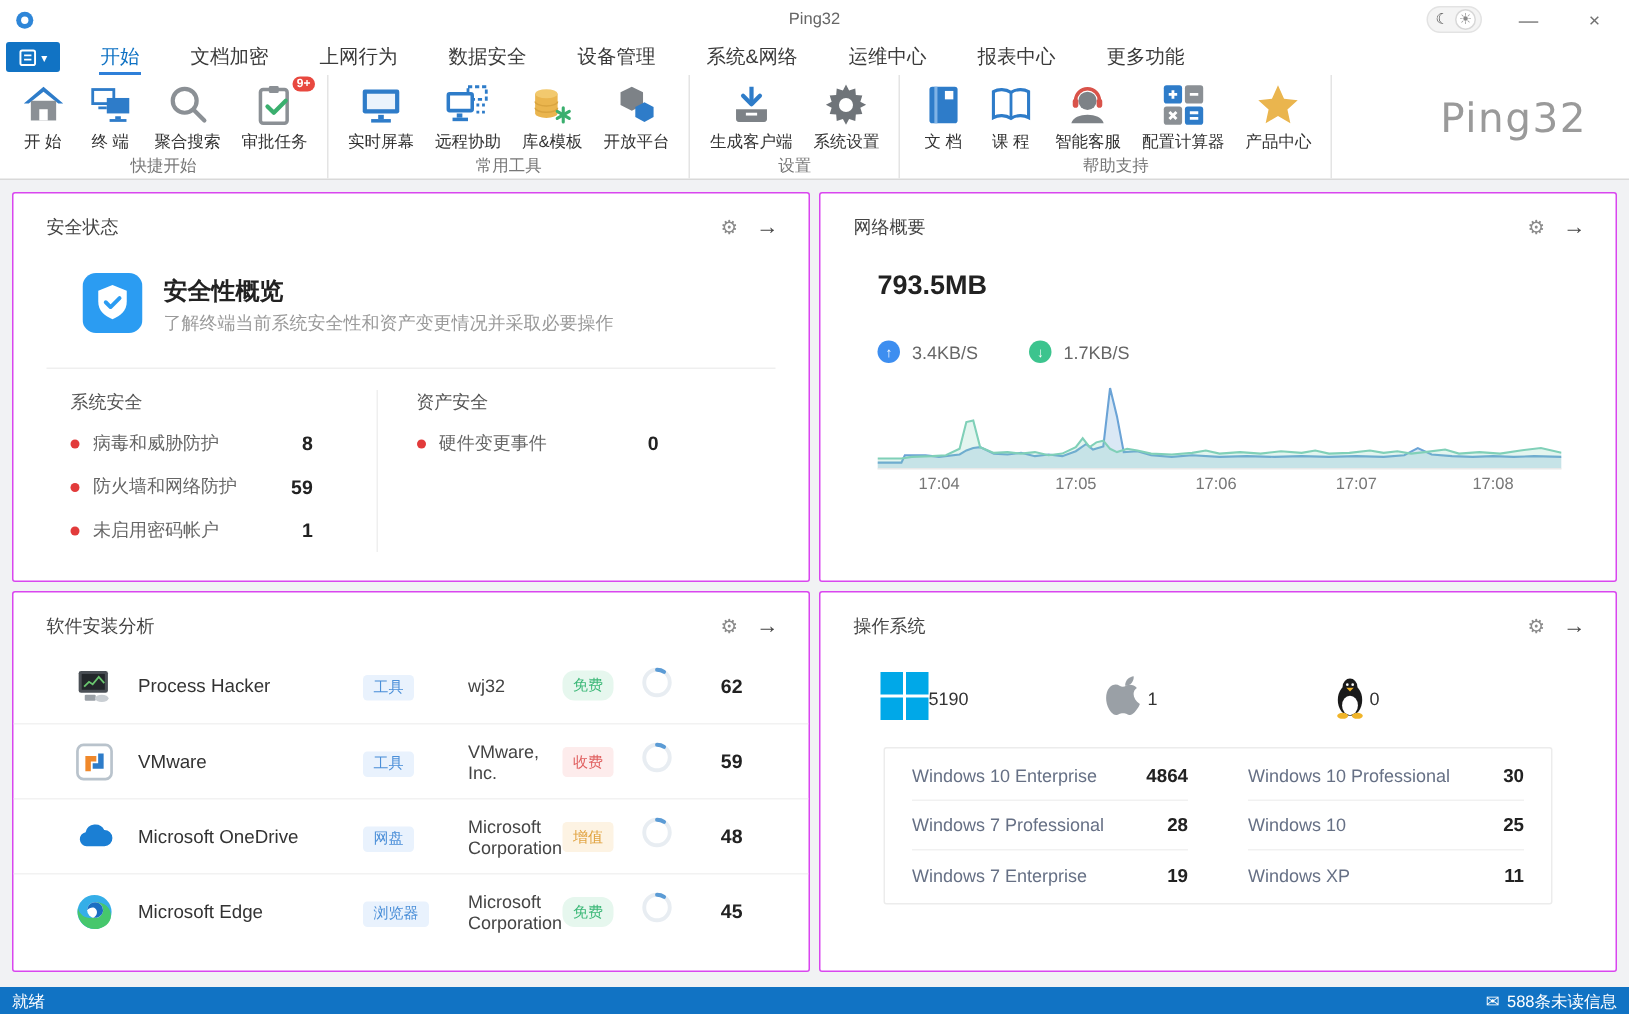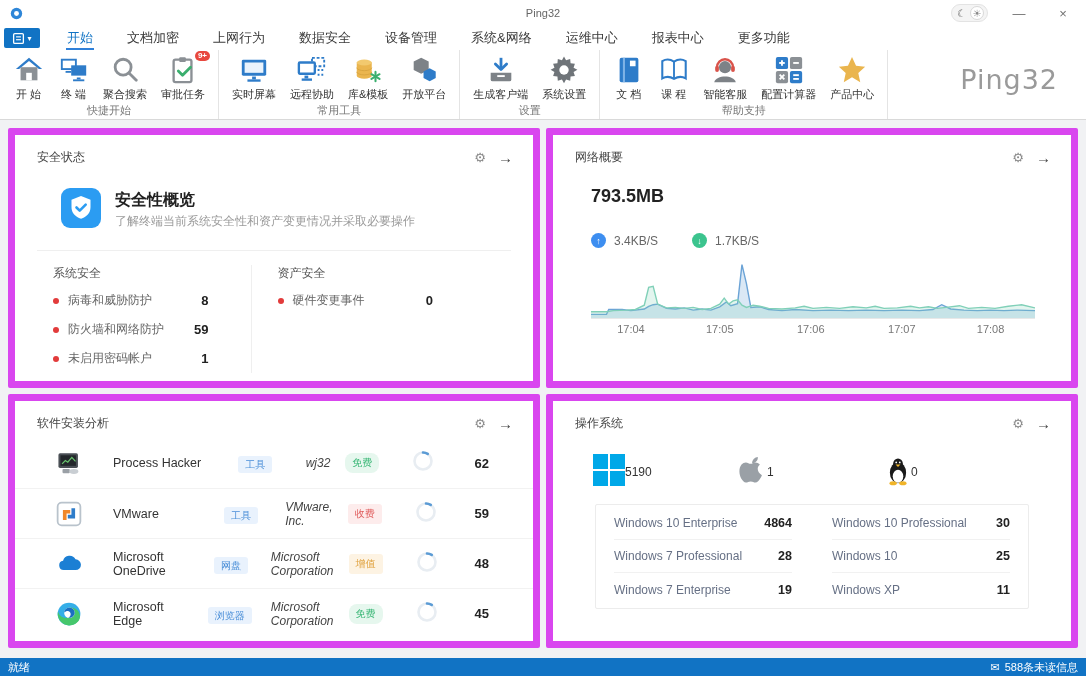--- a/index.html
+++ b/index.html
@@ -33,21 +33,21 @@
   .rb-item { display:flex; flex-direction:column; align-items:center; padding:2px 7px 0; cursor:pointer; position:relative; }
   .rb-item .ic { width:31px; height:31px; display:flex; align-items:center; justify-content:center; }
   .rb-item .ic svg { width:30px; height:30px; }
   .rb-item .lb { font-size:11px; color:#333; margin-top:2px; white-space:nowrap; }
   .rb-badge { position:absolute; top:-1px; right:2px; background:#e8483f; color:#fff; font-size:8px; border-radius:7px; padding:1px 3px; line-height:1; font-weight:bold; }
   .rb-grouplabel { text-align:center; font-size:11px; color:#777; padding:1px 0 3px; }
   .ribbon-logo { position:absolute; right:28px; top:14px; font-size:27px; color:#9a9a9a; letter-spacing:1px; font-family:"DejaVu Sans",sans-serif; }
 
   
   .main { position:absolute; top:120px; bottom:18px; left:0; right:0; background:#f1f2f4; padding:8px 8px 10px; display:grid; grid-template-columns:1fr 1fr; grid-template-rows:260px 1fr; gap:6px; }
-  .card { background:#fff; border:7px solid #d946ef; border-radius:2px; position:relative; overflow:hidden; }
+  .card { background:#fff; border:1px solid #d946ef; border-radius:2px; position:relative; overflow:hidden; }
   .card-head { display:flex; align-items:center; padding:14px 20px 0 22px; }
   .card-title { font-size:12px; color:#444; }
   .card-tools { margin-left:auto; display:flex; align-items:center; gap:12px; }
   .gear { font-size:13px; color:#8a8a8a; cursor:pointer; }
   .goto { font-size:15px; color:#444; cursor:pointer; }
 
   
   .sec-hero { display:flex; align-items:flex-start; padding:22px 22px 0 46px; gap:14px; }
   .sec-hero-title { font-size:16px; font-weight:bold; color:#222; margin-top:2px; }
   .sec-hero-desc { font-size:12px; color:#9a9a9a; margin-top:2px; }
@@ -69,29 +69,29 @@
   .speed-ic { width:15px; height:15px; border-radius:50%; color:#fff; font-size:9px; display:flex; align-items:center; justify-content:center; }
   .speed-up { background:#3d8ef0; }
   .speed-dn { background:#3cc48e; }
   .net-chart { margin:10px 36px 0 38px; border-bottom:1px solid #e8e8e8; }
   .net-chart svg { width:100%; height:60px; display:block; }
   .net-ticks { position:relative; height:16px; margin:4px 36px 0 38px; font-size:11px; color:#777; }
   .net-ticks span { position:absolute; transform:translateX(-50%); }
 
   
   .sw-list { margin-top:6px; }
-  .sw-row { display:flex; align-items:center; height:50px; padding:0 44px 0 40px;gap:15px; }
+  .sw-row { display:flex; align-items:center; height:50px; padding:0 44px 0 40px; }
   .sw-row + .sw-row { border-top:1px solid #f2f2f2; }
   .sw-icon { width:28px; height:28px; flex:none; display:flex; align-items:center; justify-content:center; }
   .sw-icon svg { width:26px; height:26px; }
   .sw-name { width:150px; margin-left:15px; font-size:12.5px; color:#333; }
   .pill { font-size:10px; border-radius:3px; padding:3px 7px; white-space:nowrap; }
   .pill-cat { background:#e9f2fd; color:#4b8fd8; width:auto; }
   .sw-cat { width:66px; }
-  .sw-vendor { flex:1; margin-left:4px; font-size:12px; color:#444;font-style:italic; }
+  .sw-vendor { flex:1; margin-left:4px; font-size:12px; color:#444; }
   .pill-free { background:#e6f7ee; color:#3cb878;border-radius:8px; }
   .pill-paid { background:#fdecec; color:#e06060; }
   .pill-value { background:#fdf3e3; color:#e0a23e; }
   .sw-ring { margin:0 22px 0 18px; width:22px; height:22px; }
   .sw-count { width:24px; text-align:right; font-size:13px; font-weight:bold; color:#222; }
 
   
   .os-plats { display:flex; padding:16px 40px 0; }
   .os-plat { flex:1; display:flex; flex-direction:row; align-items:center; }
   .os-plat .os-ic { height:38px; display:flex; align-items:flex-end; justify-content:center; }

